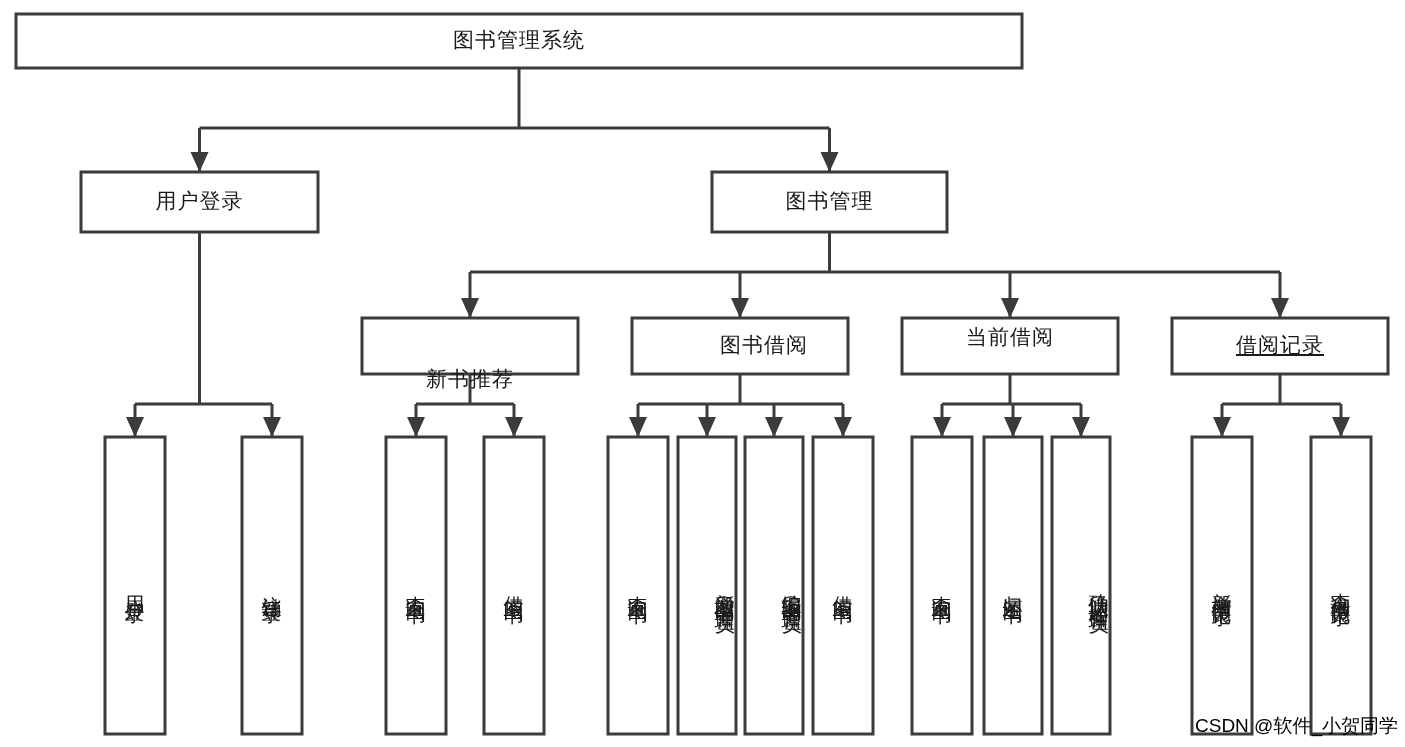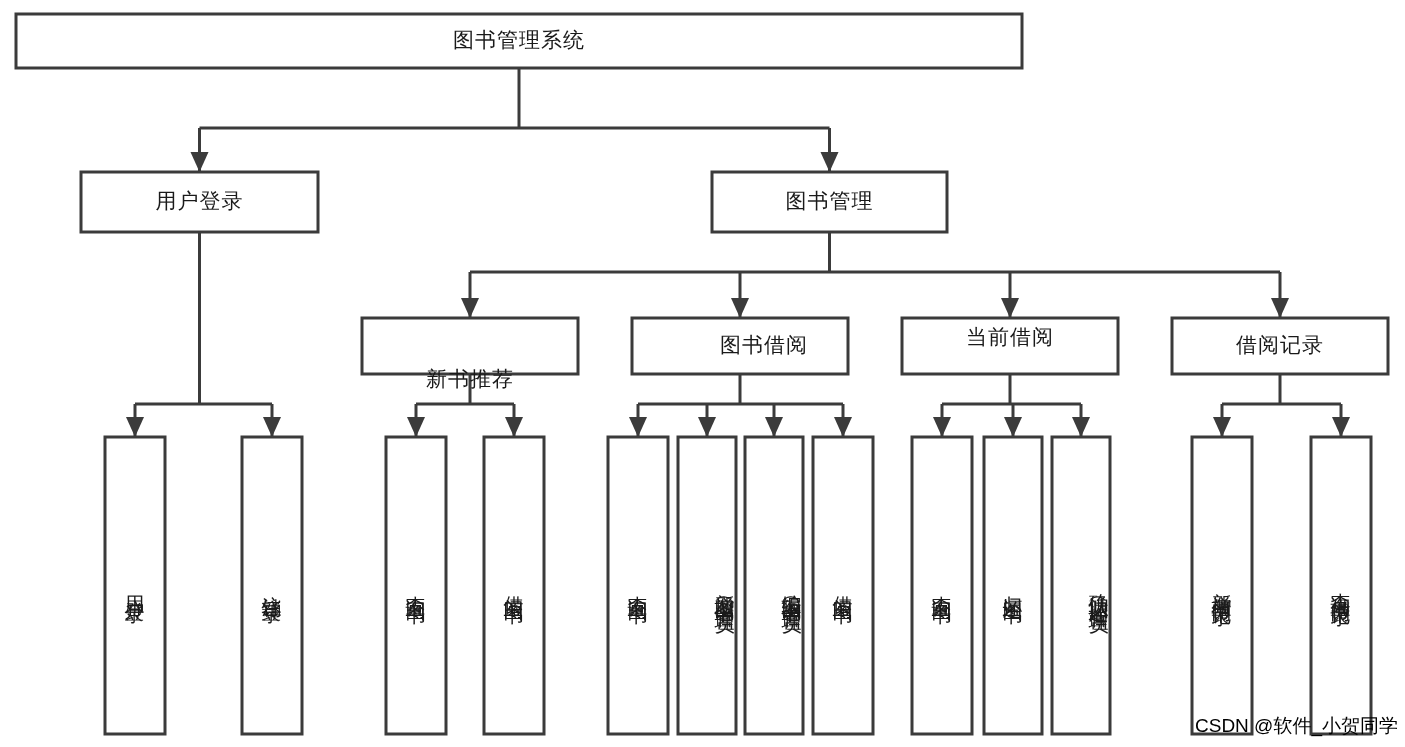--- a/index.html
+++ b/index.html
@@ -172,21 +172,21 @@
       </g>
   </svg>
 
   <div id="labels">
       <div class="node-label" style="left: 16px; top: 14px; width: 1006px; height: 54px;">图书管理系统</div>
       <div class="node-label" style="left: 81px; top: 172px; width: 237px; height: 60px;">用户登录</div>
       <div class="node-label" style="left: 712px; top: 172px; width: 235px; height: 60px; border-radius: 27px;">图书管理</div>
       <div class="node-label" style="left: 362px; top: 304px; width: 216px; height: 56px; margin-top: 48px;">新书推荐</div>
       <div class="node-label" style="left: 632px; top: 318px; width: 216px; height: 56px; margin-left: 24px;">图书借阅</div>
       <div class="node-label" style="left: 902px; top: 310px; width: 216px; height: 56px;">当前借阅</div>
-      <div class="node-label" style="left: 1172px; top: 318px; width: 216px; height: 56px;">借阅记录</div>
+      <div class="node-label" style="left: 1172px; top: 318px; width: 216px; height: 56px; text-decoration: underline;">借阅记录</div>
       <div class="leaf-label" style="left: 105px; top: 437px; width: 60px; height: 297px;">用户登录</div>
       <div class="leaf-label" style="left: 242px; top: 437px; width: 60px; height: 297px;">注销登录</div>
       <div class="leaf-label" style="left: 386px; top: 437px; width: 60px; height: 297px;">查询图书</div>
       <div class="leaf-label" style="left: 484px; top: 437px; width: 60px; height: 297px;">借阅图书</div>
       <div class="leaf-label" style="left: 608px; top: 437px; width: 60px; height: 297px;">查询图书</div>
       <div class="leaf-label align-top" style="left: 678px; top: 437px; width: 58px; height: 297px; padding-top: 6px;">新增图书（管理员）</div>
       <div class="leaf-label align-top" style="left: 745px; top: 437px; width: 58px; height: 297px; padding-top: 6px;">编辑图书（管理员）</div>
       <div class="leaf-label" style="left: 813px; top: 437px; width: 60px; height: 297px;">借阅图书</div>
       <div class="leaf-label" style="left: 912px; top: 437px; width: 60px; height: 297px;">查询图书</div>
       <div class="leaf-label" style="left: 984px; top: 437px; width: 58px; height: 297px;">归还图书</div>

